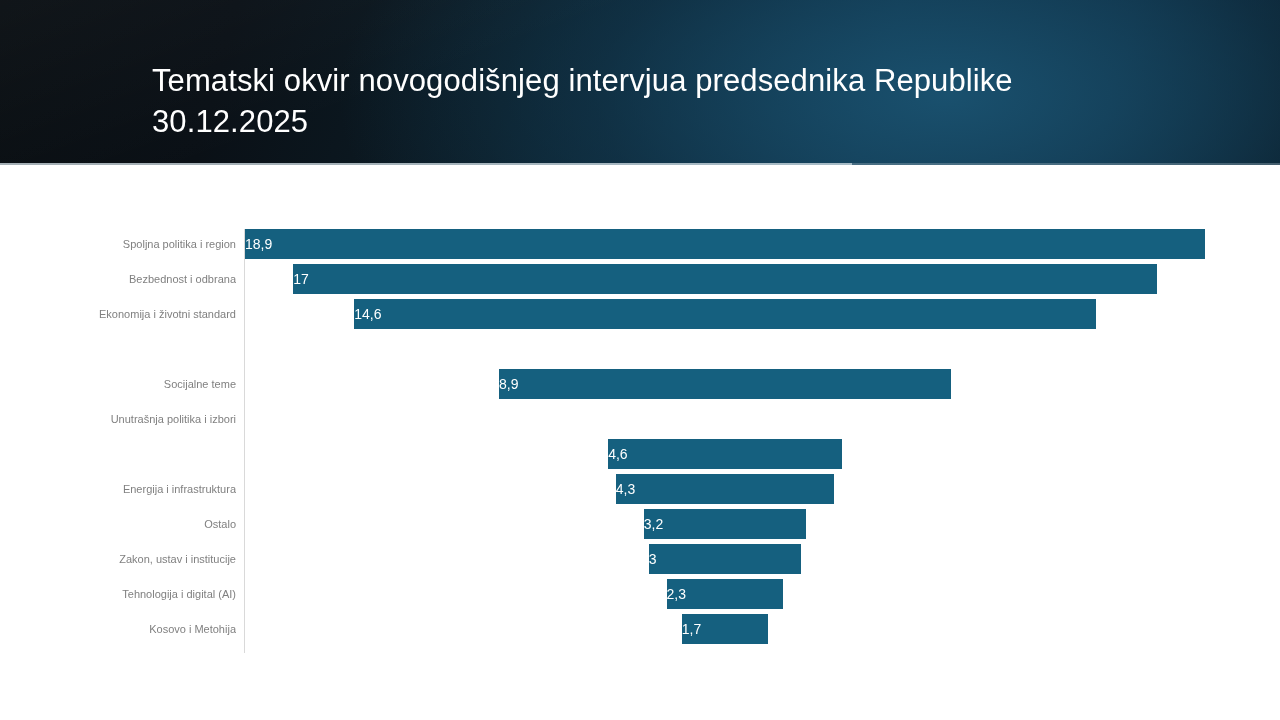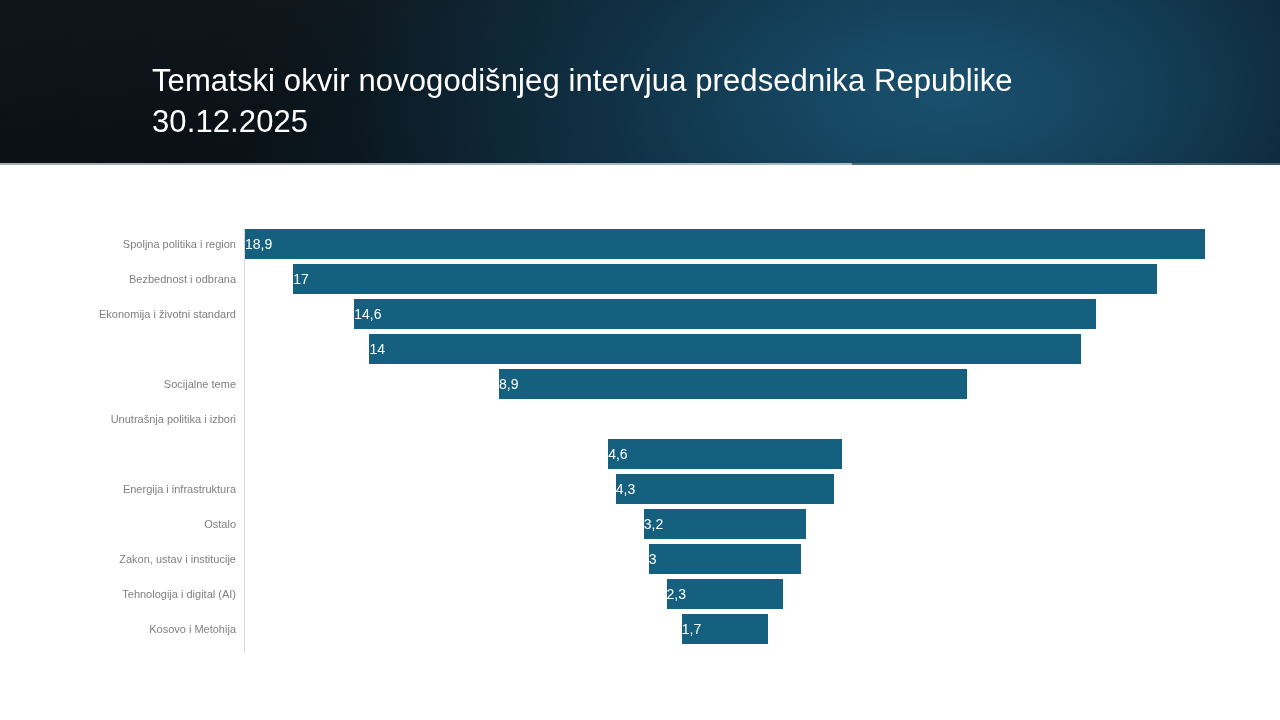--- a/index.html
+++ b/index.html
@@ -172,30 +172,25 @@
         </div>
         <div class="row">
           <div class="cat-label">Ekonomija i životni standard</div>
           <div class="bar-track">
             <div class="bar" style="width: 741.587px; left: 109.206px; background: rgb(21, 96, 127);">
               <div class="bar-value">14,6</div>
             </div>
           </div>
         </div>
         <div class="row">
-          <div class="bar-track">
-            <div class="bar" style="width: 711.111px; left: 124.444px; background: rgb(21, 96, 127);">
-              <div class="bar-value">14</div>
-            </div>
-          </div>
         </div>
         <div class="row">
           <div class="cat-label">Socijalne teme</div>
           <div class="bar-track">
-            <div class="bar" style="width: 452.063px; left: 253.968px; background: rgb(21, 96, 127); padding-left: 16px;">
+            <div class="bar" style="width: 452.063px; left: 253.968px; background: rgb(21, 96, 127);">
               <div class="bar-value">8,9</div>
             </div>
           </div>
         </div>
         <div class="row">
           <div class="cat-label">Unutrašnja politika i izbori</div>
         </div>
         <div class="row">
           <div class="bar-track">
             <div class="bar" style="width: 233.651px; left: 363.175px; background: rgb(21, 96, 127);">

